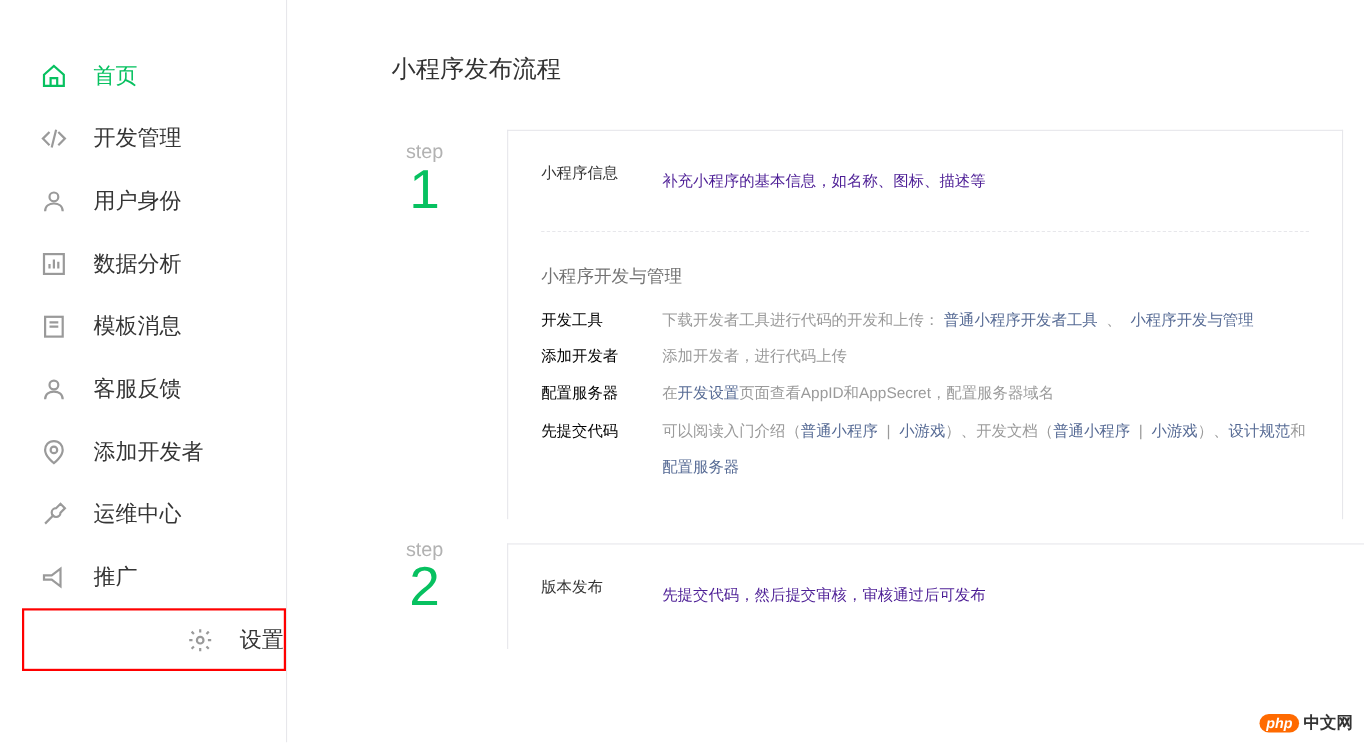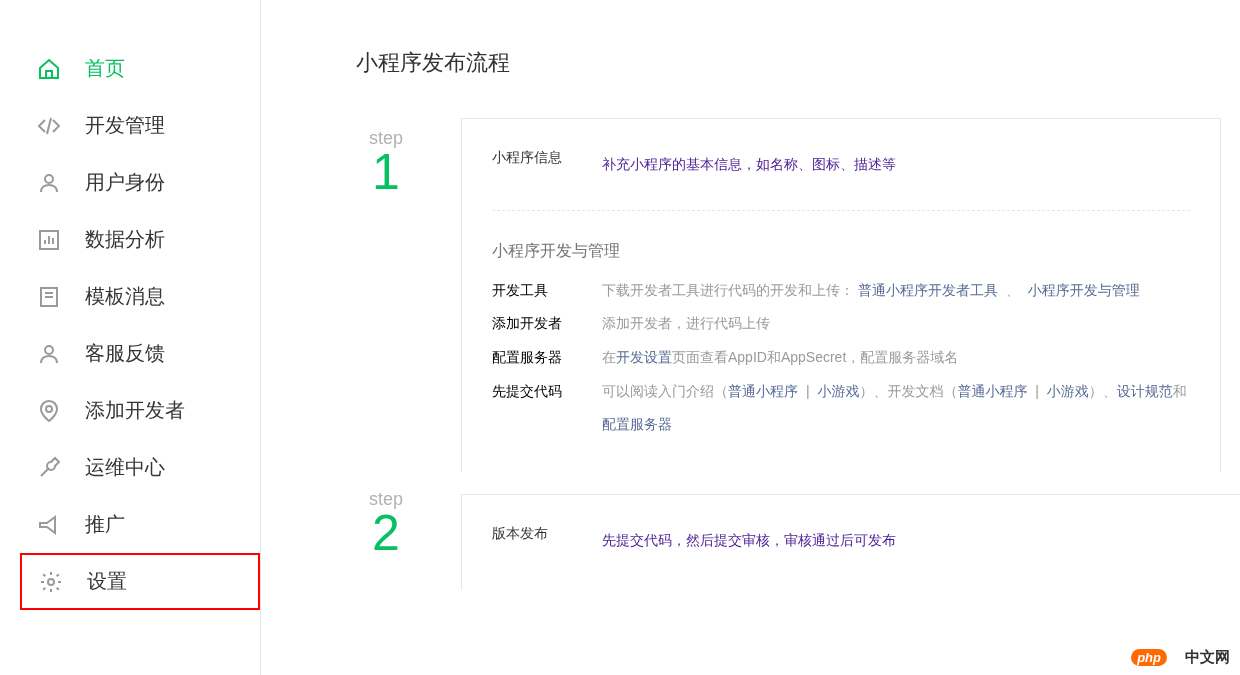--- a/index.html
+++ b/index.html
@@ -26,20 +26,21 @@
   .sidebar-item {
     display: flex;
     align-items: center;
     height: 57px;
     cursor: pointer;
     padding-left: 15px;
   }
   .sidebar-item.highlighted {
     border: 2px solid #ff0000;
     width: 240px;
+    justify-content: flex-end;
   }
   .sidebar-item .icon {
     width: 28px;
     height: 28px;
     display: flex;
     align-items: center;
     justify-content: center;
     color: #9a9a9a;
   }
   .sidebar-item.active .icon { color: #07c160; }
@@ -145,21 +146,20 @@
   }
   .watermark {
     position: absolute;
     right: 10px;
     bottom: 8px;
     display: flex;
     align-items: center;
     font-size: 15px;
     font-weight: bold;
     color: #333;
-    gap: 14px;
   }
   .watermark-badge {
     background: #ff6a00;
     color: #fff;
     border-radius: 10px;
     padding: 1px 6px;
     font-size: 13px;
     margin-right: 4px;
     font-style: italic;
     font-weight: bold;

